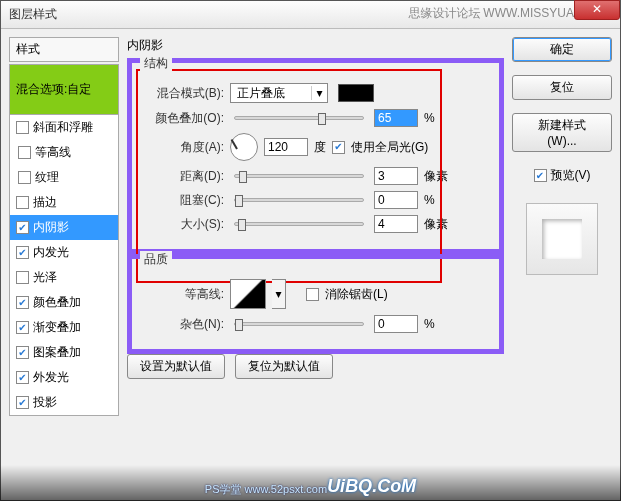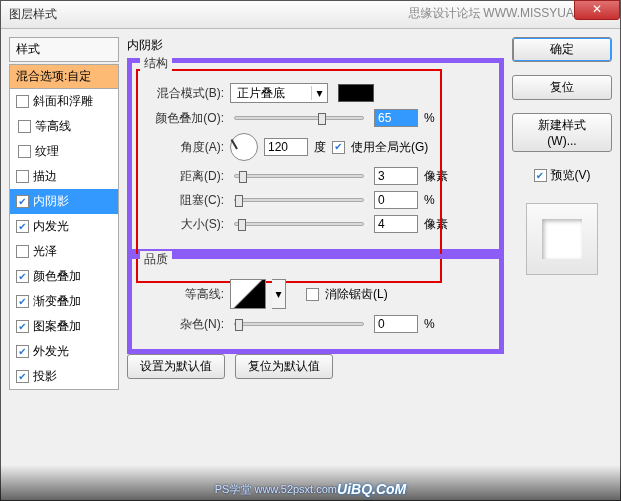--- a/index.html
+++ b/index.html
@@ -5,21 +5,21 @@
 * { box-sizing: border-box; margin: 0; padding: 0; font-family: "Microsoft YaHei", SimSun, sans-serif; font-size: 12px; }
 body { background: #222; width: 621px; height: 501px; position: relative; }
 .window { position: absolute; top: 0; left: 0; width: 621px; height: 501px; background: #f0f0f0; border: 1px solid #555; }
 .title-bar { height: 28px; background: linear-gradient(#fdfdfd, #e8e8e8); border-bottom: 1px solid #bbb; display: flex; align-items: center; padding: 11px 8px; position: relative; }
 .title-bar .title { color: #333; }
 .title-bar .top-right { position: absolute; right: 6px; top: 4px; font-size: 10px; color: #888; }
 .close-btn { position: absolute; right: 0; top: -1px; width: 46px; height: 20px; background: linear-gradient(#e07070, #c83030); border: 1px solid #a02020; border-radius: 0 0 3px 3px; color: #fff; text-align: center; line-height: 16px; }
 .body { display: flex; padding: 8px; gap: 8px; height: calc(100% - 28px); }
 .sidebar { width: 110px; }
 .sidebar-title { border: 1px solid #aaa; background: #f8f8f8; padding: 3px 6px; margin-bottom: 2px; }
-.sidebar-subtitle { border: 1px solid #aaa; background: #fdba74; padding: 3px 6px; }
+.sidebar-subtitle { border: 1px solid #aaa; background: #84cc16; padding: 16px 6px; }
 .style-list { border: 1px solid #aaa; border-top: none; background: #fff; }
 .style-item { display: flex; align-items: center; padding: 4px 6px; gap: 4px; cursor: default; }
 .style-item.indent { padding-left: 8px; }
 .style-item.selected { background: #3399ff; color: #fff; }
 .chk { width: 13px; height: 13px; border: 1px solid #888; background: #fff; display: inline-flex; align-items: center; justify-content: center; font-size: 10px; color: #2a7ad4; line-height: 1; }
 .main { flex: 1; position: relative; }
 .group { border: 5px solid #8b5cf6; position: relative; padding: 14px 10px 10px 10px; }
 .group-legend { position: absolute; top: -8px; left: 8px; background: #f0f0f0; padding: 0 4px; color: #333; }
 .red-outline { position: absolute; border: 2px solid #e00000; top: 6px; left: 4px; width: 306px; height: 214px; pointer-events: none; }
 .structure-group { position: relative; }
@@ -41,21 +41,21 @@
 .btn { border: 1px solid #888; background: linear-gradient(#fdfdfd, #e4e4e4); padding: 3px 12px; border-radius: 3px; cursor: default; }
 .btn-row { display: flex; gap: 10px; justify-content: flex-start; }
 .right-col { width: 100px; display: flex; flex-direction: column; gap: 13px; align-items: stretch; }
 .right-col .btn { text-align: center; }
 .btn.hl { box-shadow: 0 0 0 1px #3399ff inset; }
 .preview-check { display: flex; align-items: center; gap: 4px; justify-content: center; margin-top: 2px; }
 .preview-box { width: 72px; height: 72px; margin: 6px auto; background: linear-gradient(#fafafa, #e6e6e6); border: 1px solid #bbb; display: flex; align-items: center; justify-content: center; }
 .preview-inner { width: 40px; height: 40px; background: #fff; box-shadow: inset 2px 2px 4px rgba(0,0,0,0.3); }
 .bottom-overlay { position: absolute; bottom: 0; left: 0; width: 621px; height: 36px; background: linear-gradient(rgba(0,0,0,0), rgba(0,0,0,0.6)); pointer-events: none; display: flex; align-items: flex-end; justify-content: center; padding: 4px 10px; }
 .wm-left { color: #c8e8ff; font-size: 11px; text-shadow: 0 0 2px #004; }
-.wm-right { color: #fff; font-size: 14px; font-style: italic; font-weight: bold; text-shadow: 0 0 3px #06c; }
+.wm-right { color: #fff; font-size: 18px; font-style: italic; font-weight: bold; text-shadow: 0 0 3px #06c; }
 </style>
 </head>
 <body>
 
 <div class="window">
   <div class="title-bar">
     <span class="title">图层样式</span>
     <span class="top-right">
       <span>思缘设计论坛</span>&nbsp;<span>WWW.MISSYUAN.COM</span>
     </span>

